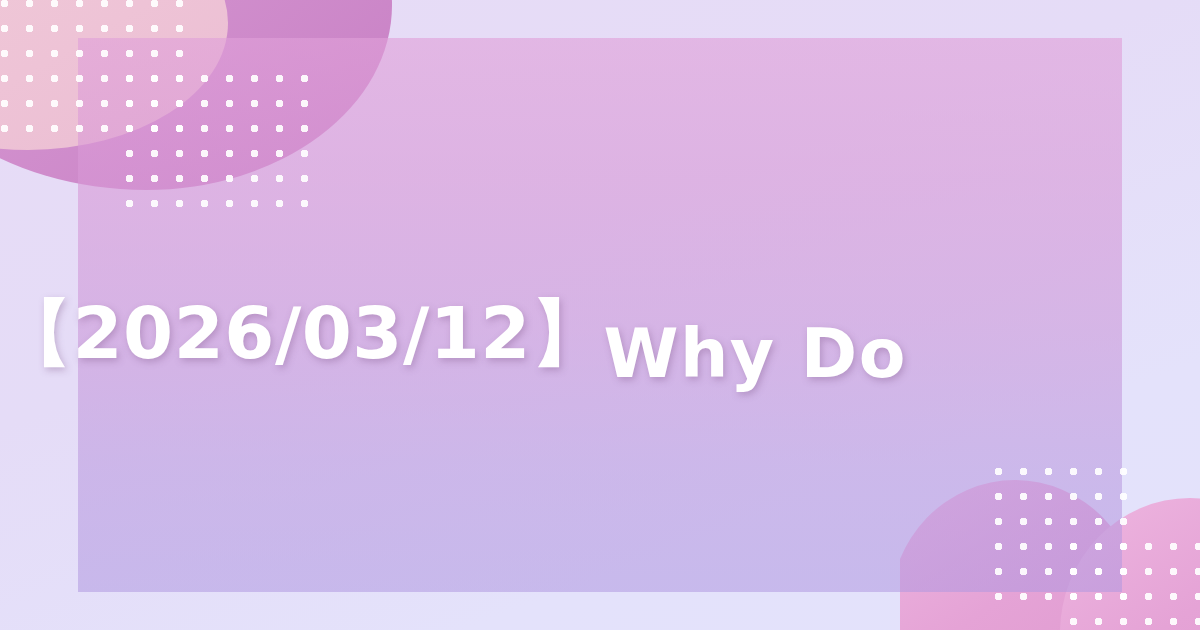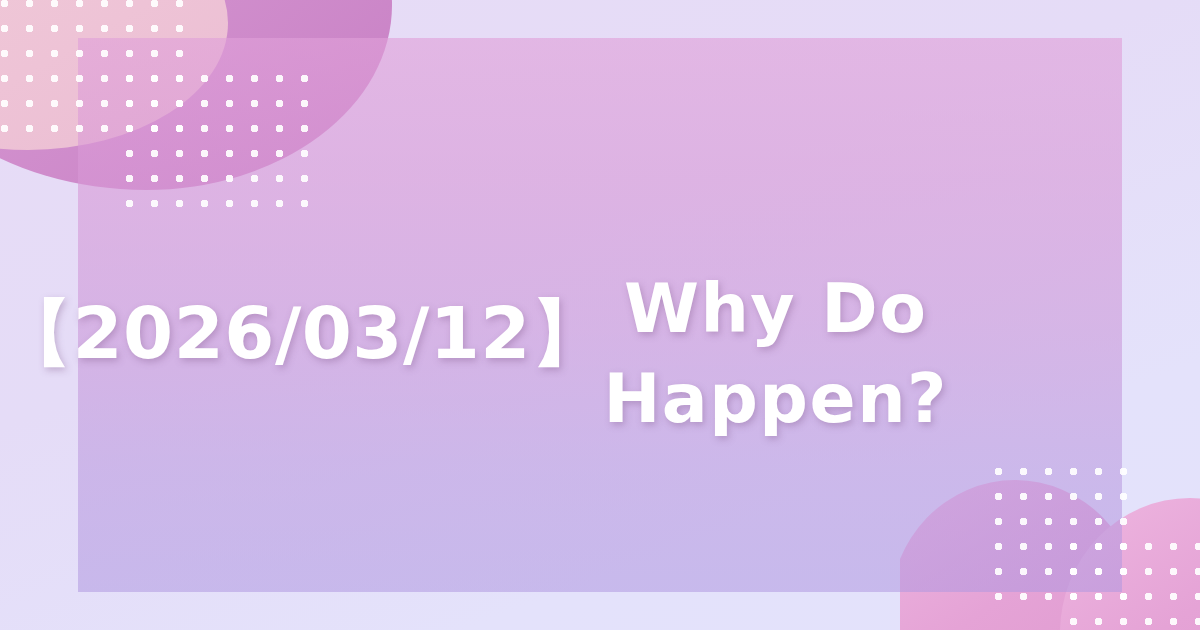--- a/index.html
+++ b/index.html
@@ -155,17 +155,16 @@
 
   <div class="dots dots-tl-a"></div>
   <div class="dots dots-tl-b"></div>
   <div class="dots dots-br-a"></div>
   <div class="dots dots-br-b"></div>
 
   <div class="text-layer">
     <div class="date-line">【2026/03/12】</div>
     <div class="title-block">
       <div class="title-line">Why Do</div>
-      <div class="title-line">Happen?</div>
     </div>
   </div>
 
 </div>
 
 </body></html>

